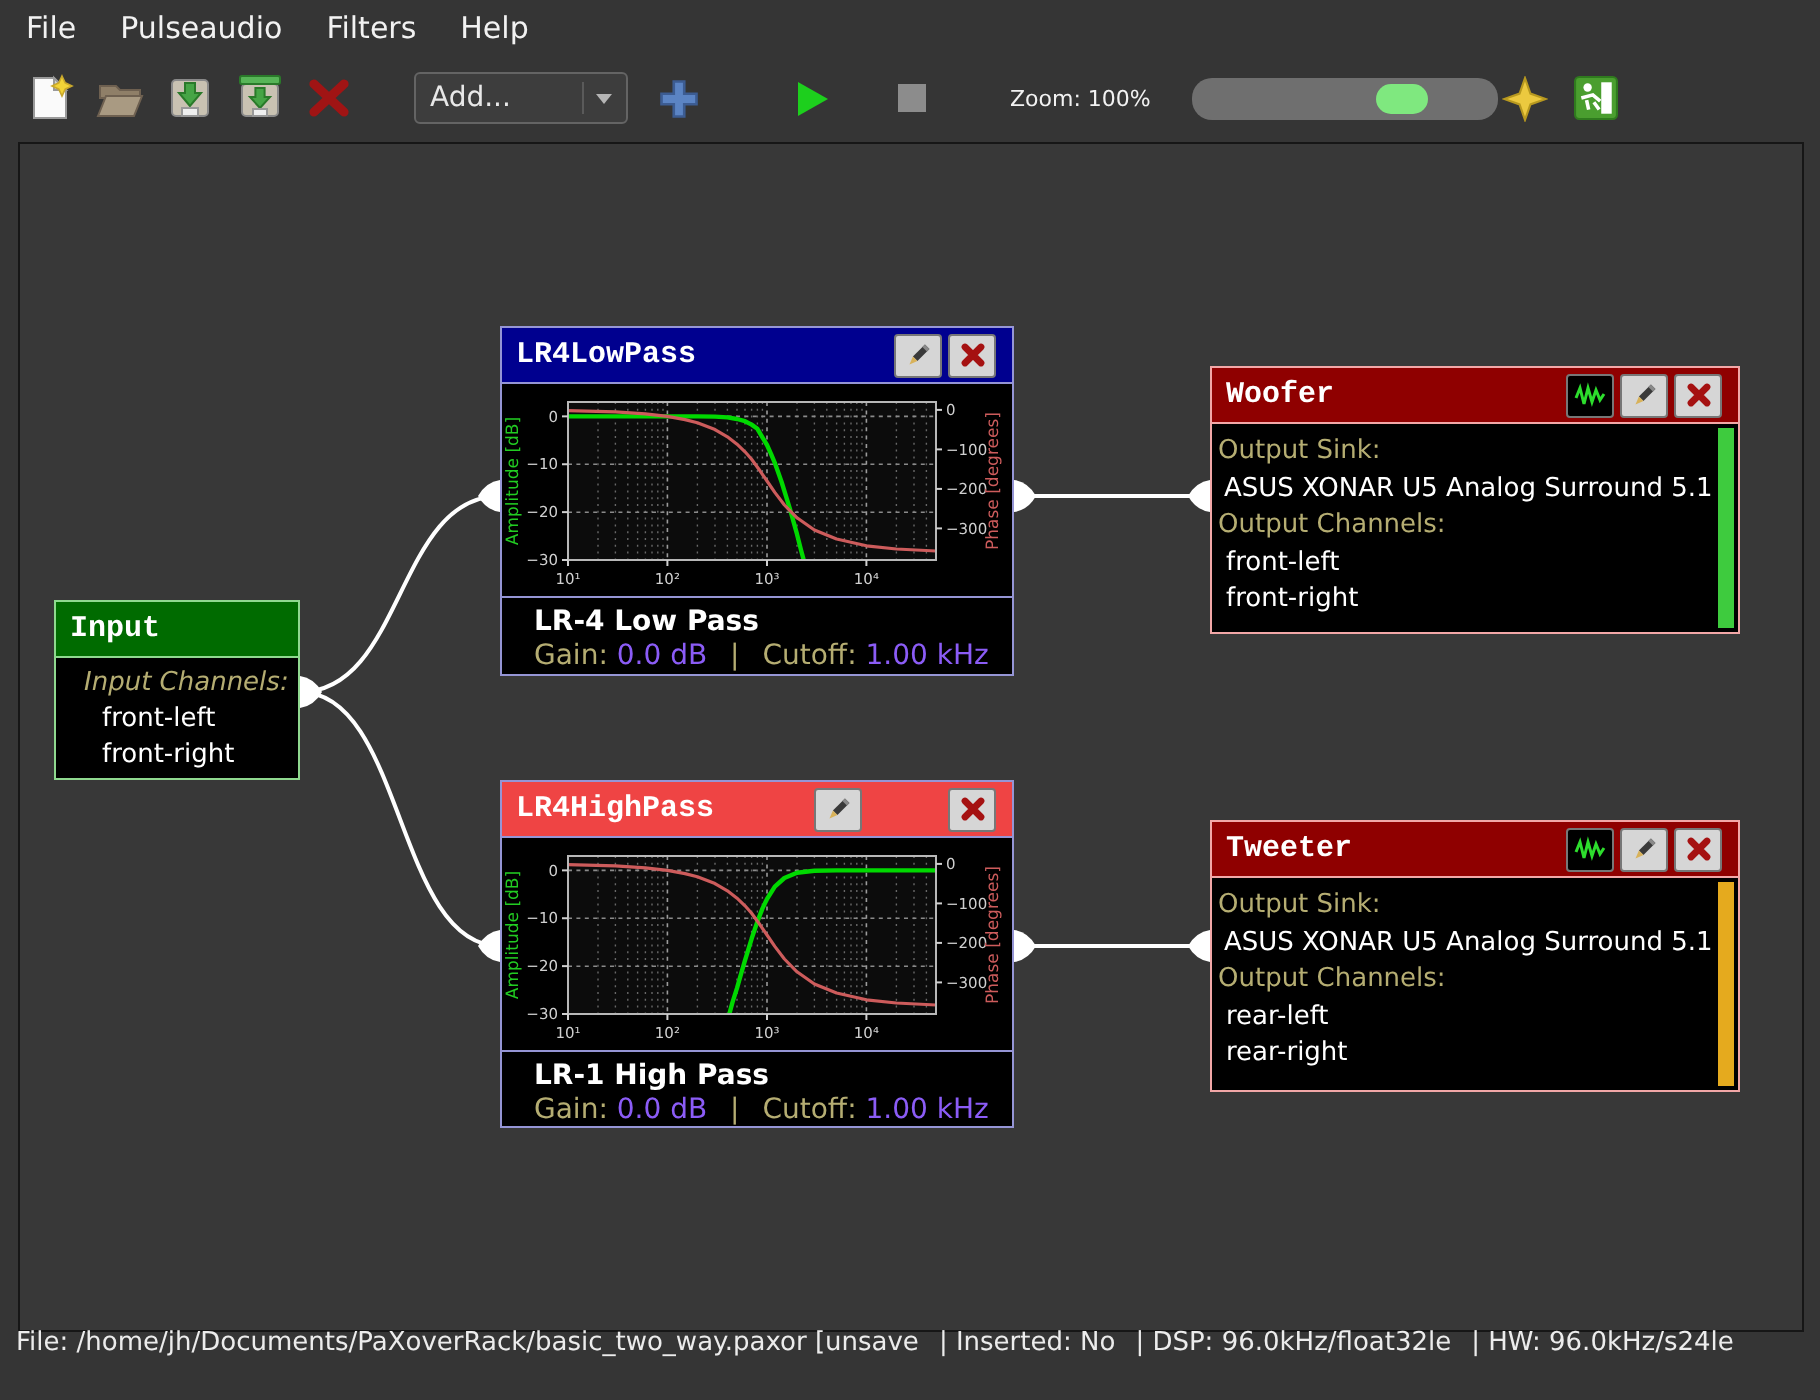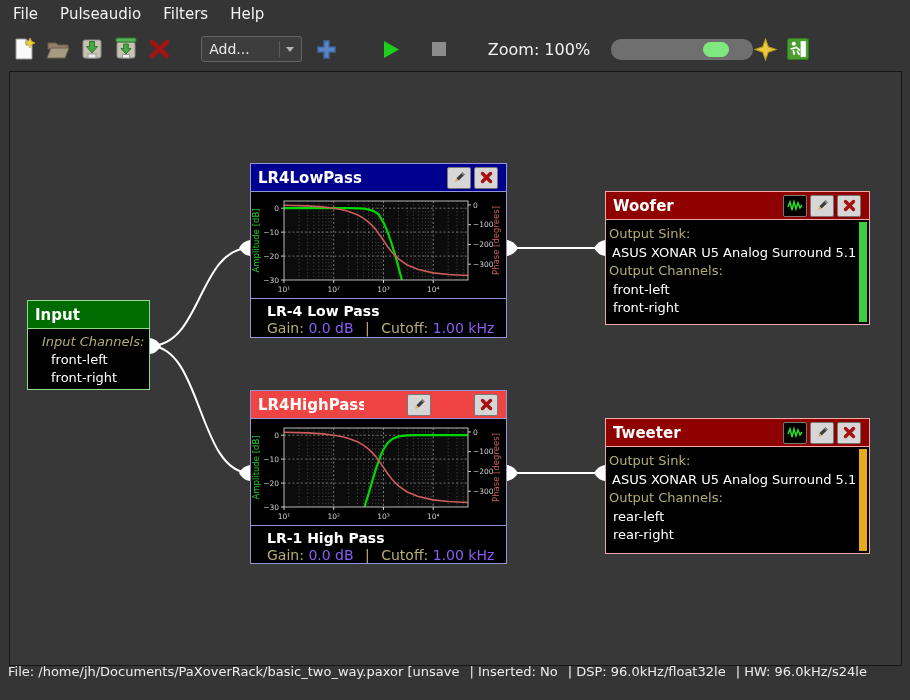--- a/index.html
+++ b/index.html
@@ -14,34 +14,34 @@
   
   .toolbar { position:absolute; top:27px; left:0; right:0; height:44px; display:flex; align-items:center; padding:0 14px 0 12px; }
   .tb-btn { background:none; border:none; padding:0; margin-right:10px; width:25px; height:25px; display:flex; align-items:center; justify-content:center; cursor:pointer; }
   .add-select { margin-left:20px; width:107px; height:26px; background:#3d3d3d; border:1px solid #646464; border-radius:3px; display:flex; align-items:center; padding:0 7px; font-size:14px; color:#e8e8e8; cursor:pointer; }
   .add-right { margin-left:auto; display:flex; align-items:center; }
   .vr { width:1px; height:16px; background:#5a5a5a; margin-right:6px; }
   .chev { width:0; height:0; border-left:4px solid transparent; border-right:4px solid transparent; border-top:5px solid #b5b5b5; }
   .plus-btn { margin-left:13px; }
   .play-btn { margin-left:31px; }
   .stop-btn { margin-left:15px; }
-  .zoom-label { margin-left:27px; font-size:16px; color:#f2f2f2; white-space:nowrap; }
+  .zoom-label { margin-left:27px; font-size:11px; color:#f2f2f2; white-space:nowrap; }
   .zoom-slider { margin-left:21px; width:153px; height:21px; background:#6f6f6f; border-radius:10px; position:relative; cursor:pointer; }
   .zoom-handle { position:absolute; left:92px; top:3px; width:26px; height:15px; border-radius:8px; background:#7fe87f; }
   .tb-spacer { flex:1; }
   .sparkle-btn { margin-right:10px; }
   .exit-btn { margin-right:0; }
 
   
   .canvas { position:absolute; left:9px; top:71px; width:893px; height:595px; border:1px solid #161616; background:#383838; }
   .wires { position:absolute; left:0; top:0; width:891px; height:593px; }
 
   
   .node { position:absolute; border:1px solid #888; display:flex; flex-direction:column; background:#000; }
-  .node-title { height:28px; flex:0 0 28px; display:flex; align-items:center; padding:0 8px 0 7px; font-weight:bold; font-size:15px; color:#fff; border-bottom:1px solid; border-color:inherit; }
+  .node-title { height:28px; flex:0 0 28px; display:flex; align-items:center; padding:0 8px 0 7px; font-weight:bold; font-size:15px; color:#fff; border-bottom:1px solid; border-color:inherit;font-family:Liberation Mono, monospace; }
   .title-text { flex:1; white-space:nowrap; overflow:hidden; }
   .node-btn { width:24px; height:22px; margin-left:3px; border:1px solid #777; border-radius:2px; background:#d6d6d6; display:flex; align-items:center; justify-content:center; padding:0; cursor:pointer; flex:0 0 auto; }
   .node-btn.scope { background:#000; }
 
   .node-input { left:17px; top:228px; width:123px; height:90px; border-color:#8fd98f; }
   .input-body { flex:1; padding:4px 14px; font-size:13px; line-height:18px; overflow:hidden; white-space:nowrap; }
   .io-label { color:#b5ad72; }
   .italic { font-style:italic; }
   .chan { color:#fff; padding-left:9px; }
 
@@ -49,21 +49,21 @@
   #node-lowpass { top:91px; }
   #node-highpass { top:318px; height:174px; }
   .plot { width:255px; height:106px; background:#000; display:block; flex:0 0 106px; }
   .filter-footer { flex:1; border-top:1px solid #9595d5; padding:4px 16px; font-size:14px; overflow:hidden; white-space:nowrap; }
   .filter-name { font-weight:bold; color:#fff; }
   .filter-params { margin-top:1px; }
   .param-label { color:#b5ad72; }
   .param-value { color:#8b5cf6; }
   .param-sep { color:#b5ad72; margin:0 7px; }
 
-  .node-output { left:595px; width:265px; border-color:#f2a7a7;margin-top:8px; }
+  .node-output { left:595px; width:265px; border-color:#f2a7a7; }
   #node-woofer { top:111px; height:134px; }
   #node-tweeter { top:338px; height:136px; }
   .output-body { position:relative; flex:1; padding:5px 18px 5px 3px; font-size:13px; line-height:18.5px; overflow:hidden; white-space:nowrap; }
   .sink-value { color:#fff; padding-left:3px; }
   .output-body .chan { padding-left:4px; }
   .meter { position:absolute; right:2px; top:2px; bottom:2px; width:8px; }
 
   
   .statusbar { position:absolute; left:0; right:0; bottom:16px; height:26px; display:flex; align-items:center; padding-left:8px; font-size:13px; color:#ececec; white-space:nowrap; }
   .statusbar span { margin-right:10px; }

